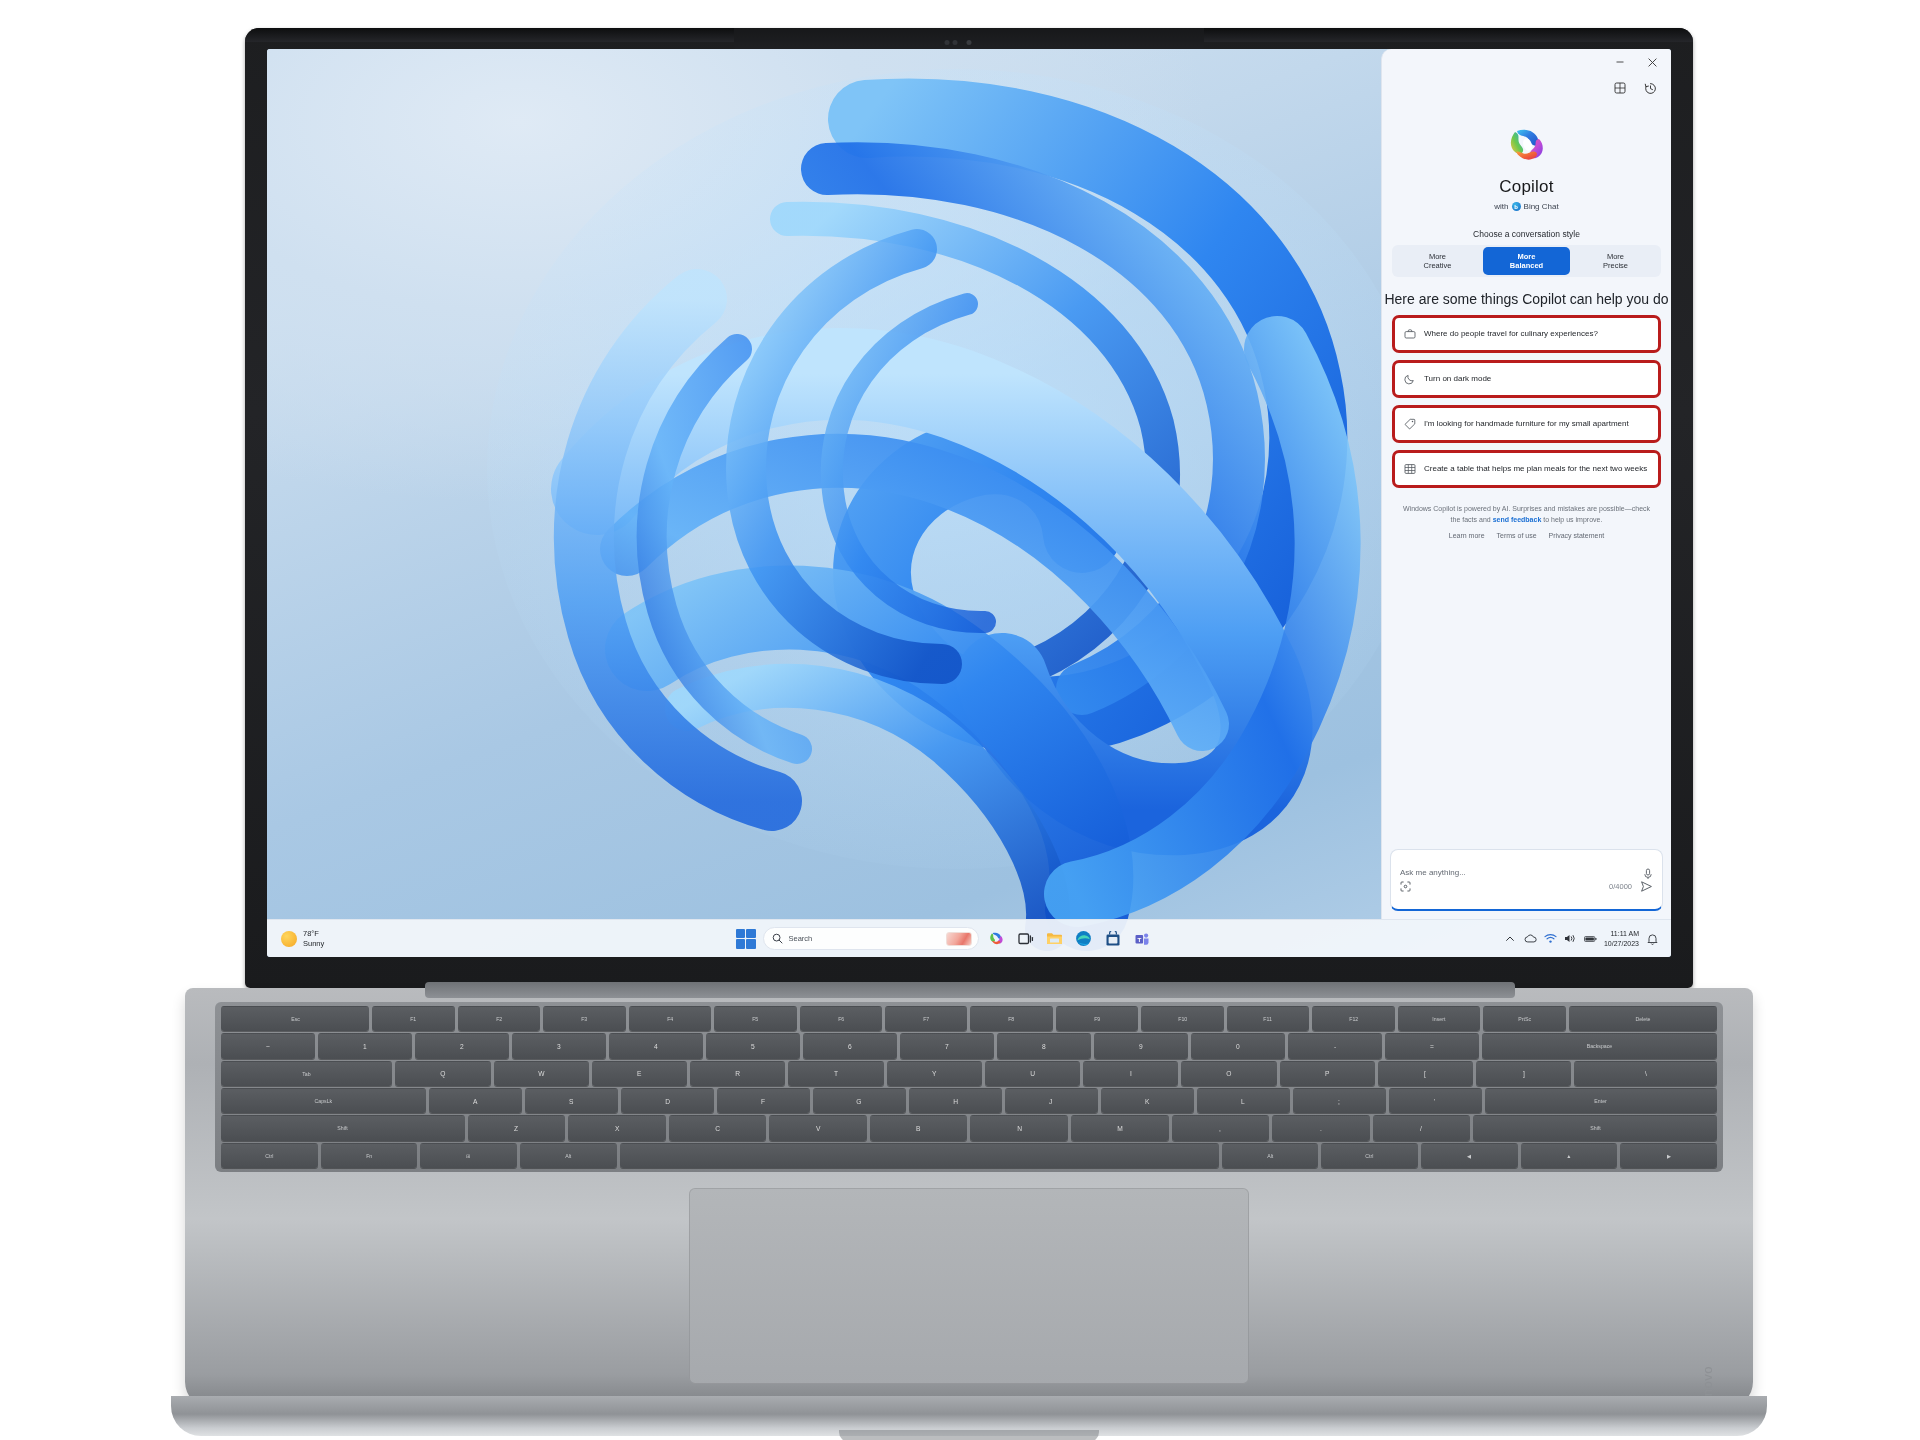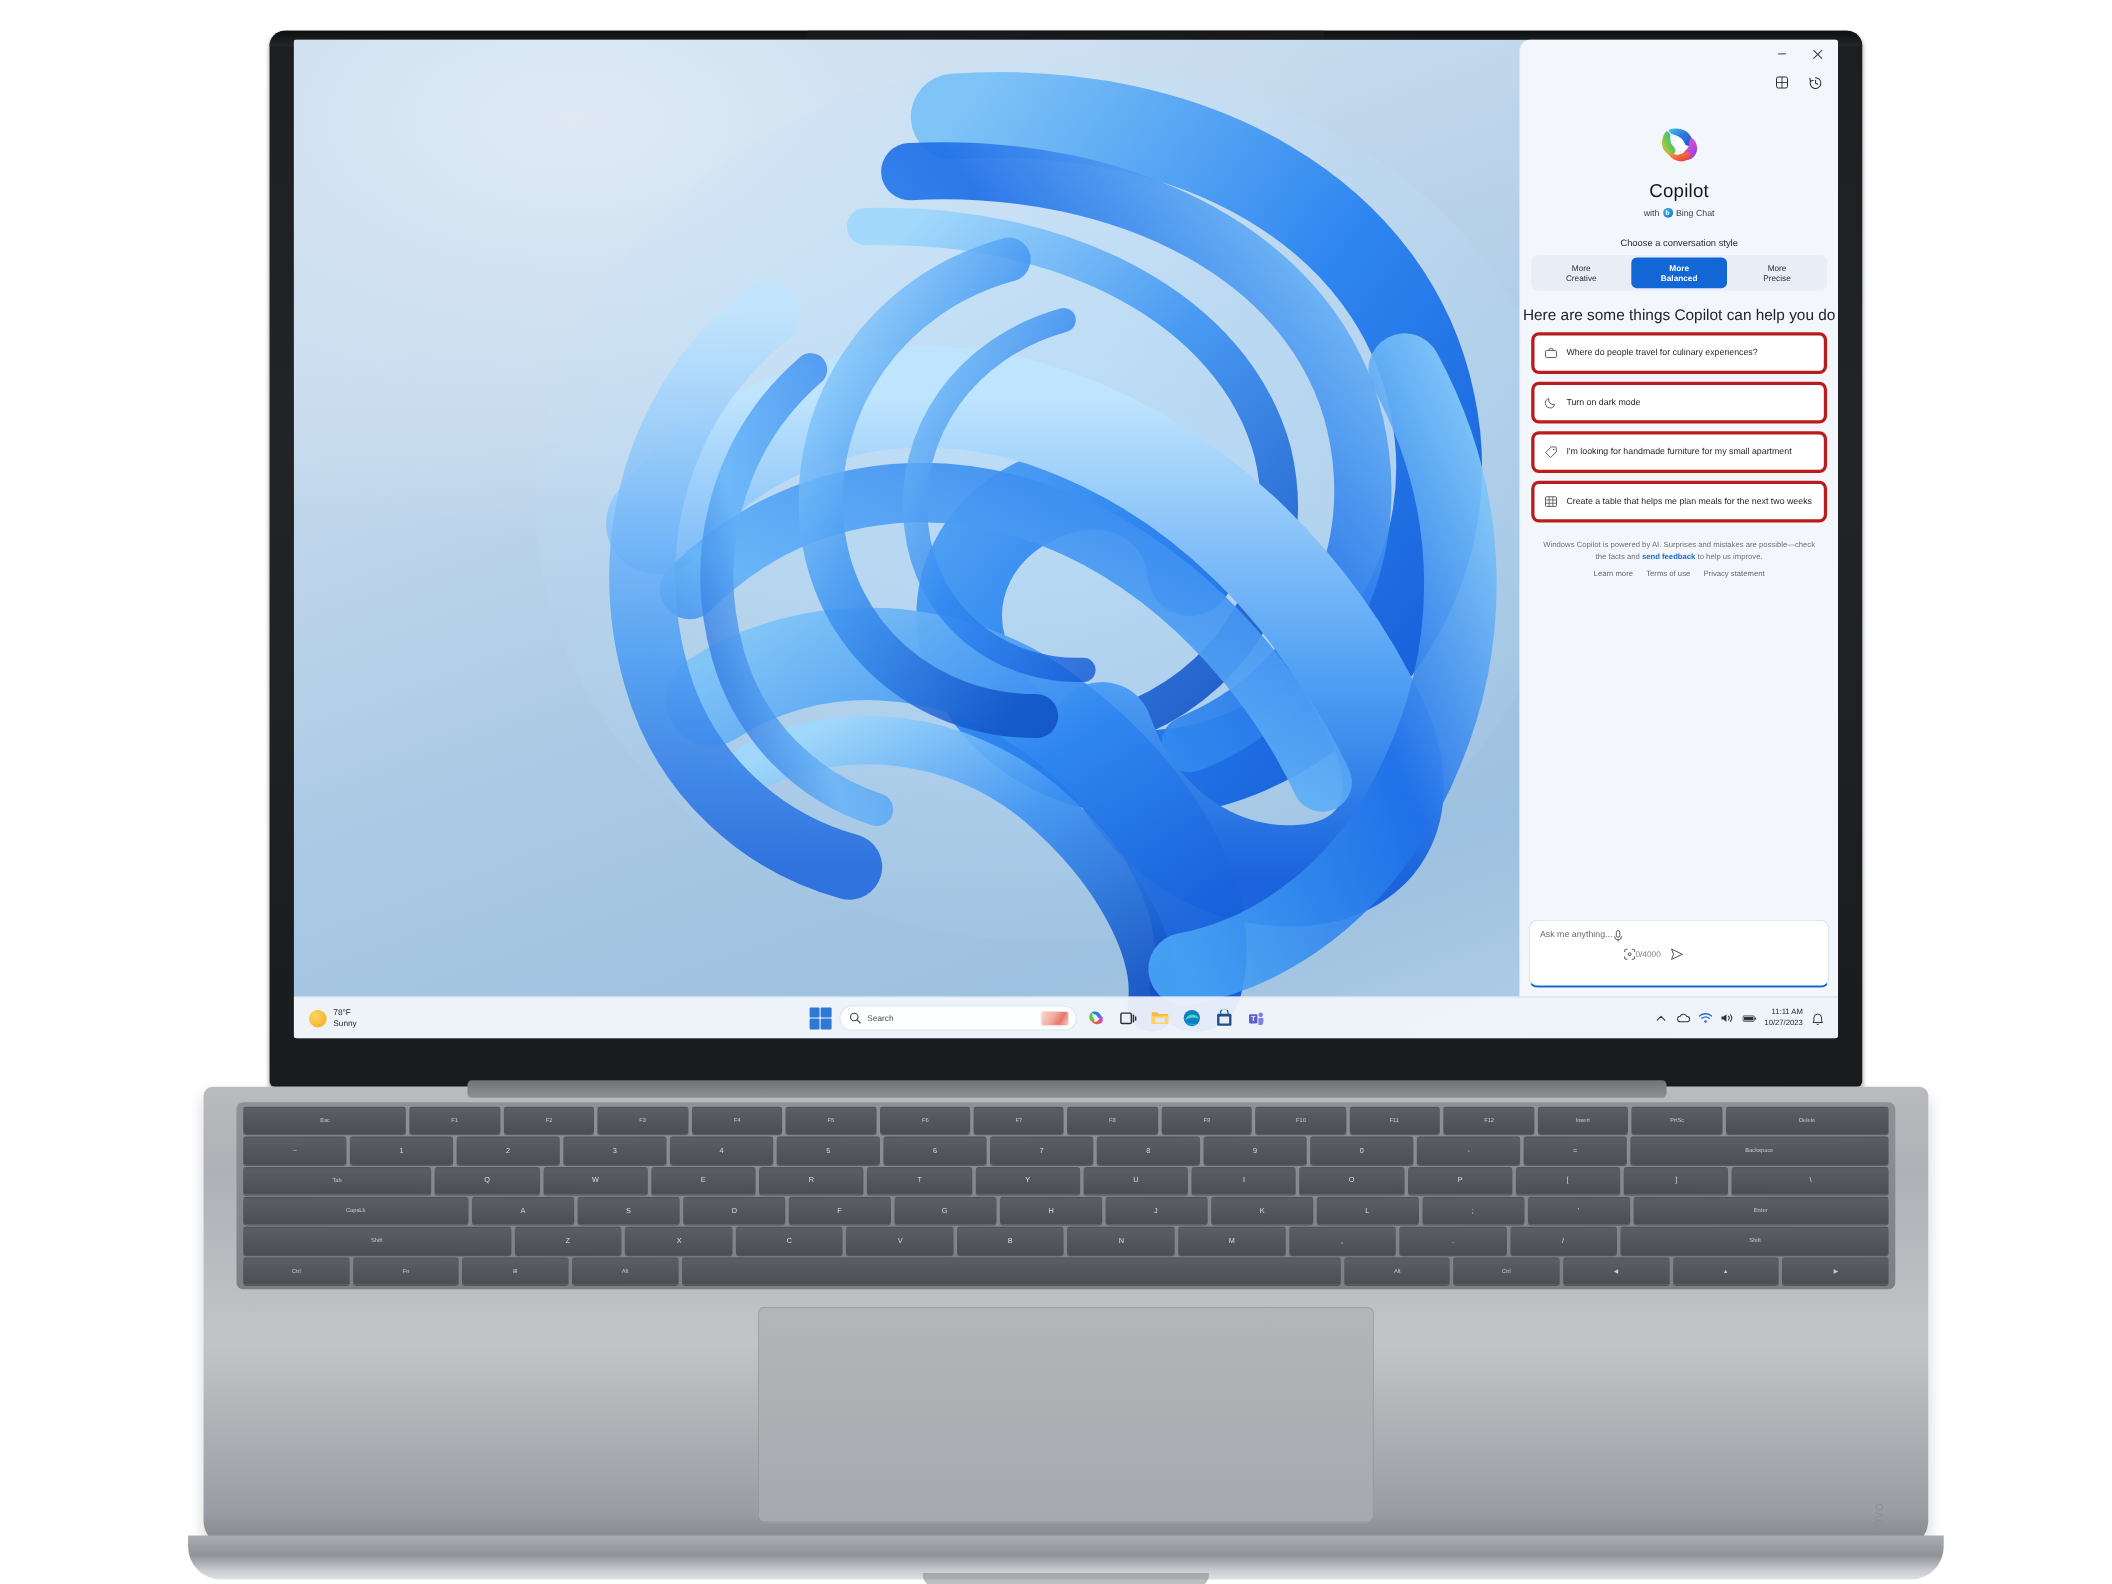--- a/index.html
+++ b/index.html
@@ -35,21 +35,21 @@
   }
   .webcam-dot {
     position:absolute; left:50%; top:12px; transform:translateX(-50%);
     width:5px;height:5px;border-radius:50%;
     background:#3a3c40; box-shadow: -14px 0 0 #313337, -22px 0 0 #313337;
   }
 
   
   .screen {
     position: absolute;
-    left: 22px; top: 8px;
+    left: 22px; top: 21px;
     width: 1404px; height: 908px;
     overflow: hidden;
     background: #0b1220;
     border-radius: 3px;
   }
 
   
   .wallpaper {
     position:absolute; inset:0;
     background:
@@ -115,21 +115,21 @@
     font-size:7px; line-height:1.5; color:#6b717a;
   }
   .cp-disclaimer b { color:#1a6fd4; font-weight:600; }
   .cp-links { display:flex; justify-content:center; gap:12px; margin-top:7px; font-size:7px; color:#636973; }
 
   .cp-spacer { flex:1 1 auto; }
 
   .cp-inputwrap { padding: 8px; }
   .cp-input {
     background:#fff; border:1px solid #dbe2ec; border-bottom:2px solid #1366d6;
-    border-radius:8px; height:62px; display:flex; flex-direction:row; justify-content:flex-start;
+    border-radius:8px; height:62px; display:flex; flex-direction:column; justify-content:center;
     padding:8px 9px 6px;
   }
   .cp-input-row1 { display:flex; align-items:flex-start; justify-content:space-between; }
   .cp-placeholder { font-size:8px; color:#646a73; }
   .cp-input-row2 { display:flex; align-items:center; justify-content:space-between; }
   .cp-count { font-size:7.5px; color:#7c828b; margin-left:auto; margin-right:8px; }
   .cp-icon { color:#4a5058; display:flex; align-items:center; }
 
   
   .taskbar {

